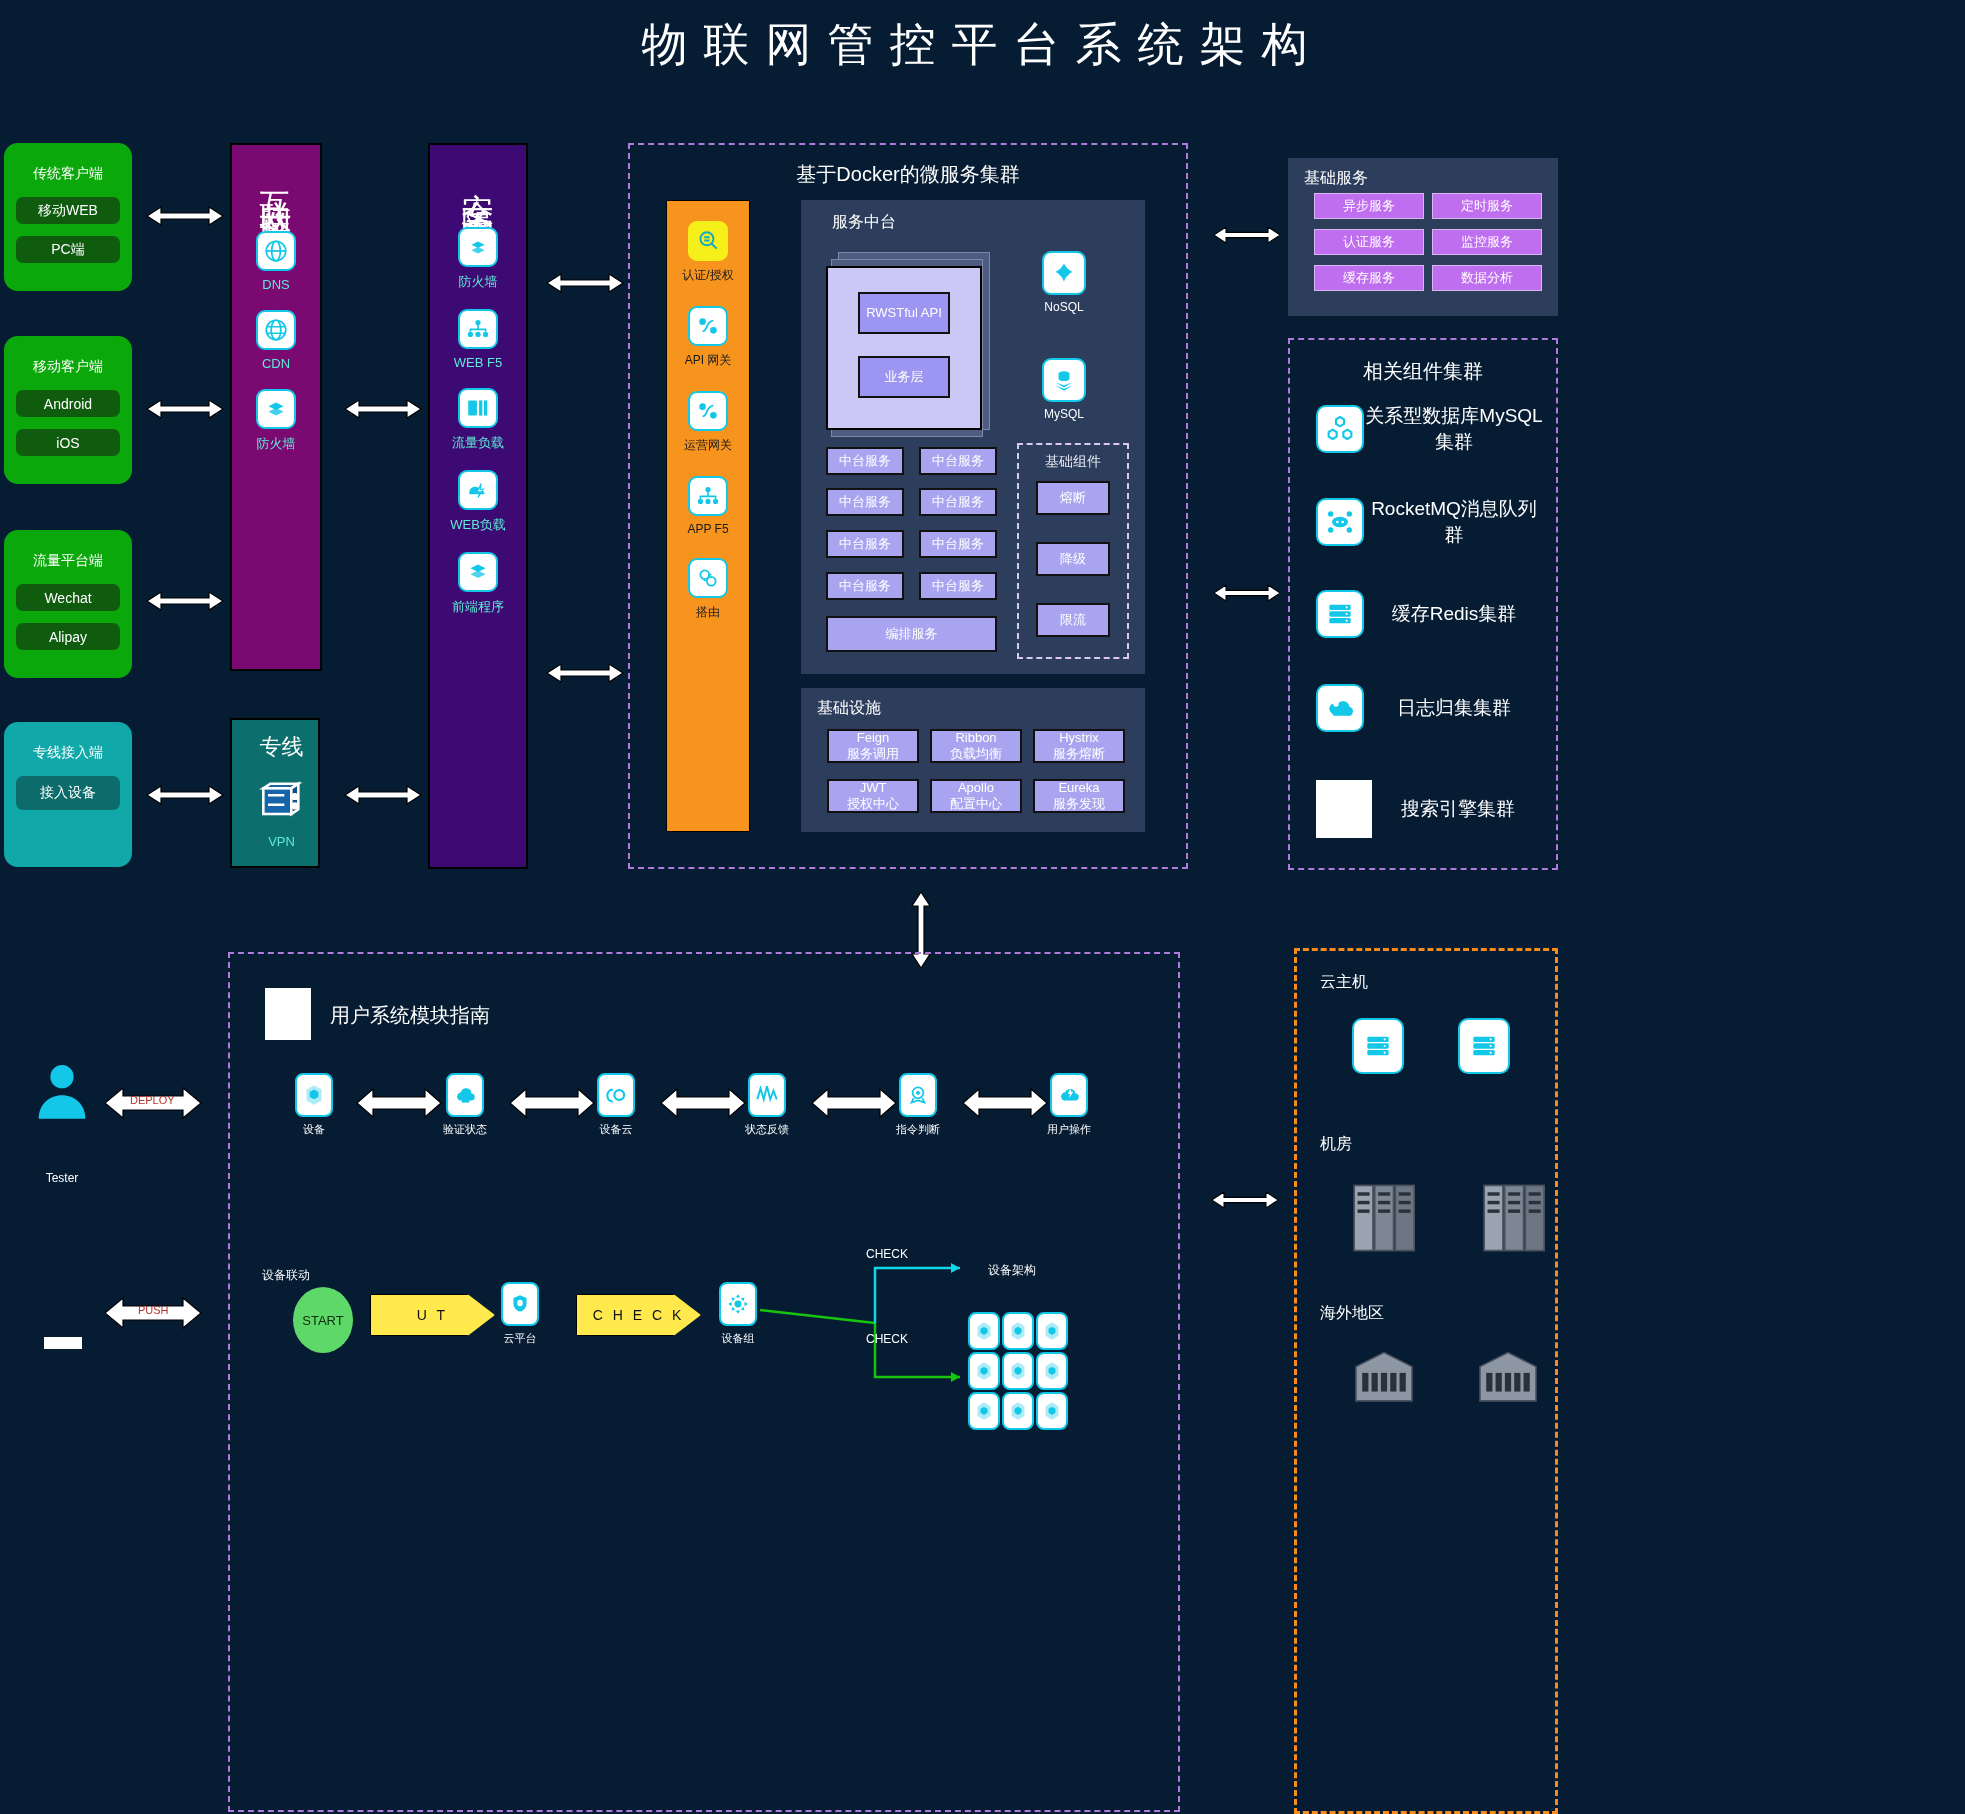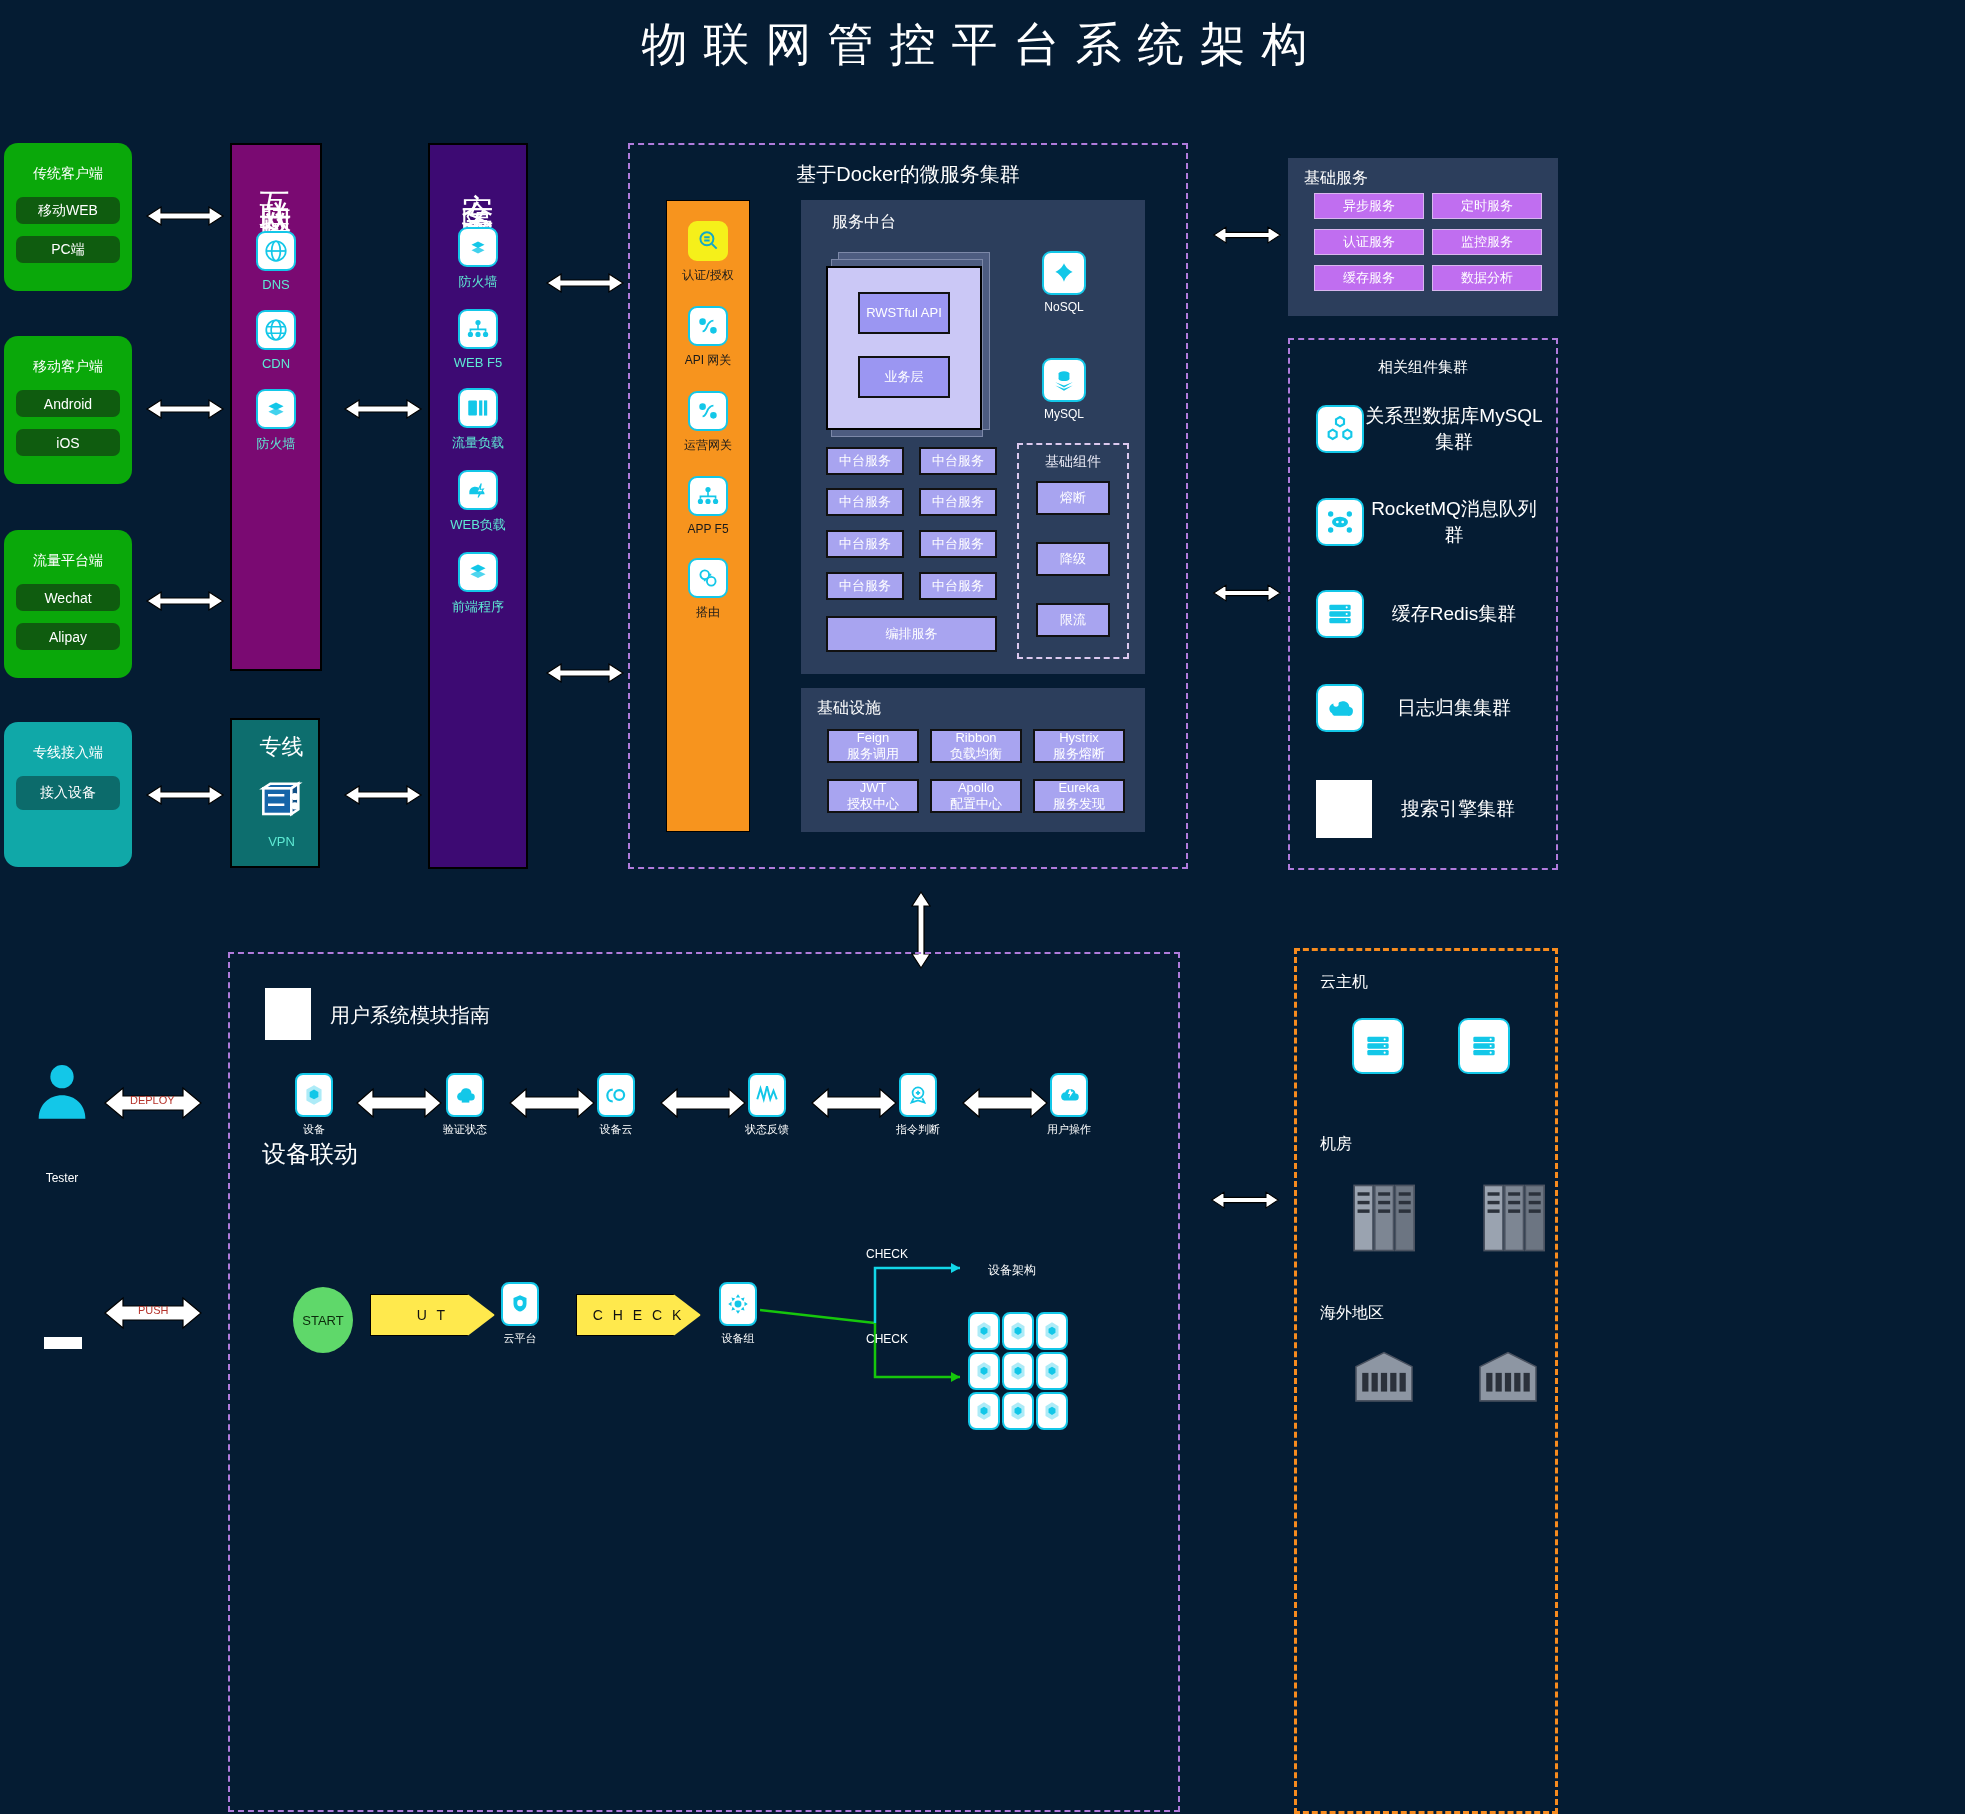--- a/index.html
+++ b/index.html
@@ -458,21 +458,21 @@
   <div class="panel-title" style="padding-top:10px;">基础服务</div>
 </div>
 <div class="abs purple-btn" style="left:1314px; top:193px; width:110px; height:26px;">异步服务</div>
 <div class="abs purple-btn" style="left:1432px; top:193px; width:110px; height:26px;">定时服务</div>
 <div class="abs purple-btn" style="left:1314px; top:229px; width:110px; height:26px;">认证服务</div>
 <div class="abs purple-btn" style="left:1432px; top:229px; width:110px; height:26px;">监控服务</div>
 <div class="abs purple-btn" style="left:1314px; top:265px; width:110px; height:26px;">缓存服务</div>
 <div class="abs purple-btn" style="left:1432px; top:265px; width:110px; height:26px;">数据分析</div>
 
 <div class="abs dashed" style="left:1288px; top:338px; width:270px; height:532px;">
-  <div style="text-align:center;font-size:15px;padding-top:18px;">相关组件集群</div>
+  <div style="text-align:center;font-size:20px;padding-top:18px;">相关组件集群</div>
 </div>
 
 <div class="abs cluster-row" style="left:1316px; top:403px; width:228px;">
   <div class="cluster-ico">
     <svg viewBox="0 0 24 24" fill="none" stroke="#13c7e8" stroke-width="1.6">
         <path d="M12 3l3 1.8v3.4L12 10 9 8.2V4.8z"></path>
         <path d="M6.5 12.5l3 1.8v3.4l-3 1.8-3-1.8v-3.4z"></path>
         <path d="M17.5 12.5l3 1.8v3.4l-3 1.8-3-1.8v-3.4z"></path>
       </svg>
   </div>
@@ -633,21 +633,21 @@
 <div class="abs col center" style="left:1046px; top:1073px; width:46px;">
   <div class="flow-ico">
       <svg viewBox="0 0 24 24" fill="#13c7e8">
         <path d="M5 15a4 4 0 013.5-5.5A5 5 0 0118 10.5 3.2 3.2 0 0117.5 17H7.5A3 3 0 015 15z"></path>
         <path d="M13 6l-2 5h2l-1 4 4-6h-2z" fill="#fff"></path>
       </svg>
     </div>
   <div class="flow-lbl">用户操作</div>
 </div>
 
-<div class="abs" style="left:262px; top:1138px; font-size:24px;">设备联动</div>
+<div class="abs" style="left:262px; top:1267px; font-size:12px;">设备联动</div>
 
 <div class="abs start-oval" style="left:293px; top:1287px;">START</div>
 <div class="abs chev" style="left:370px; top:1294px; width:125px; height:42px;">U T</div>
 <div class="abs col center" style="left:497px; top:1282px; width:46px;">
   <div class="flow-ico">
       <svg viewBox="0 0 24 24" fill="#13c7e8">
         <path d="M12 4l6 2.5v5c0 4-2.6 6.6-6 7.5-3.4-.9-6-3.5-6-7.5v-5z"></path>
         <ellipse cx="12" cy="11" rx="2.6" ry="3" fill="#fff"></ellipse>
       </svg>
     </div>

